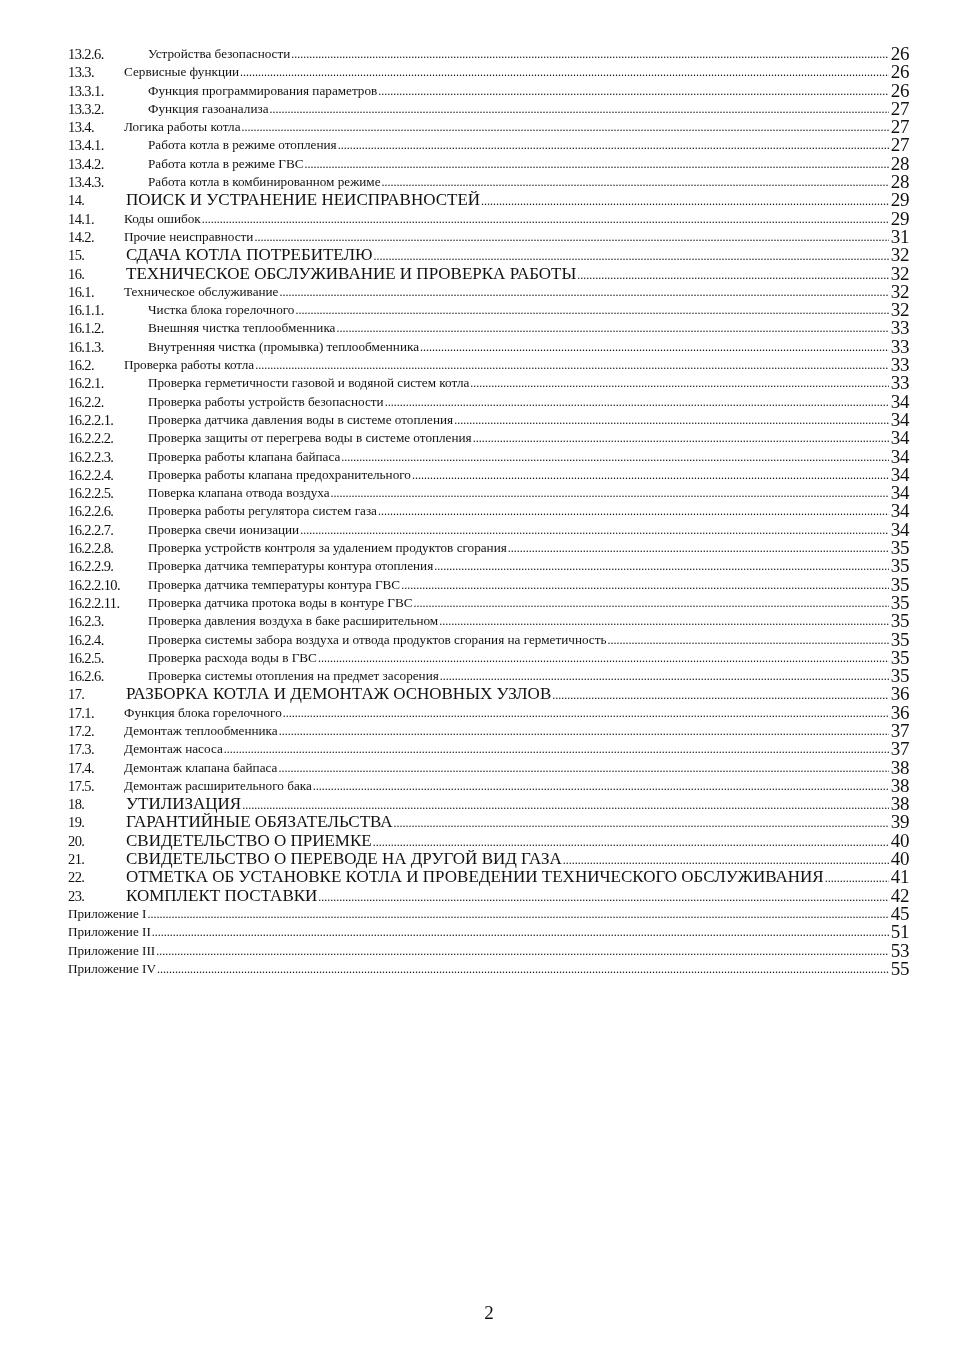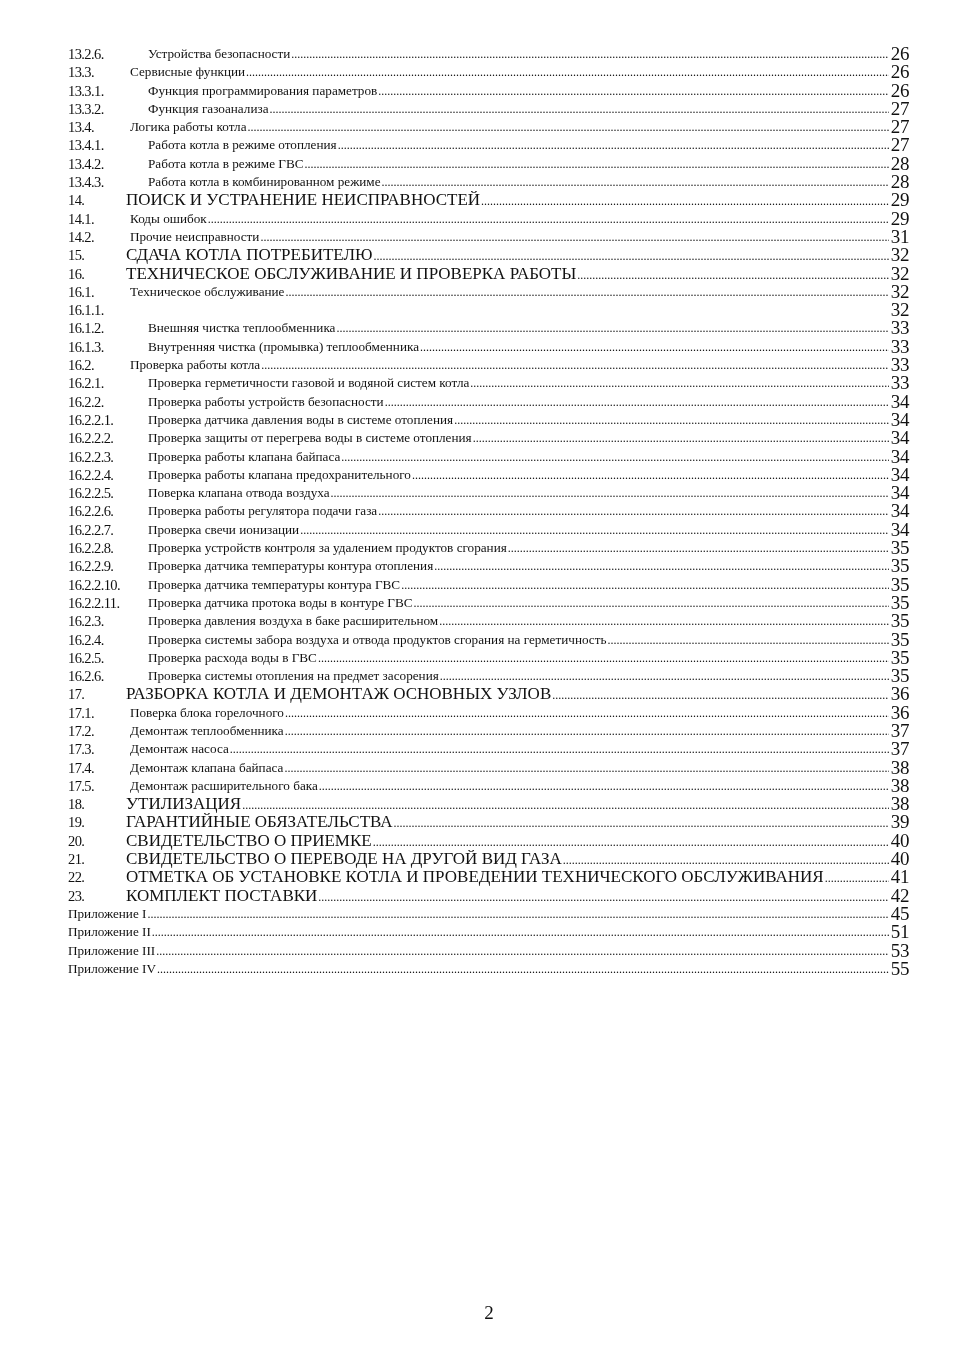--- a/index.html
+++ b/index.html
@@ -2,21 +2,21 @@
 <html><head>
 <meta charset="utf-8">
 <style>
   html, body { margin: 0; padding: 0; background: #ffffff; }
   body { width: 954px; height: 1350px; position: relative; overflow: hidden;
          font-family: "Liberation Serif", "DejaVu Serif", serif; color: #111; }
   .toc { position: absolute; left: 68px; top: 45px; width: 841px; }
   .row { position: relative; height: 18.3px; line-height: 18.3px; font-size: 13.2px; white-space: nowrap; }
   .num { position: absolute; left: 0; top: 0; font-size: 14.5px; letter-spacing: -0.6px; }
   .txt { position: absolute; top: 0; right: 20px; display: flex; overflow: hidden; }
-  .lvl2 .txt { left: 62px; text-align: right; }
+  .lvl2 .txt { left: 56px; text-align: right; }
   .lvl3 .txt { left: 80px; justify-content: flex-end; }
   .lvlA .txt { left: 0; }
   .lvl1 .txt { left: 58px; font-size: 17px; }
   .label { flex: none; padding-right: 1px; }
   .dots { flex: 1 1 auto; overflow: hidden; }
   .dots::after { content: "......................................................................................................................................................................................................................................................................................................................................................."; letter-spacing: 0px; font-size: 12px; }
   .page { position: absolute; right: 0; top: 0; font-size: 19px; letter-spacing: -0.4px; }
   .footer-page { position: absolute; left: 0; width: 978px; top: 1302px; text-align: center; font-size: 19px; }
 </style>
 </head>
@@ -130,20 +130,24 @@
     <div class="row lvl2">
       <span class="num">16.1.</span>
       <span class="txt">
         <span class="label">Техническое обслуживание</span>
         <span class="dots"></span>
       </span>
       <span class="page">32</span>
     </div>
     <div class="row lvl3">
       <span class="num">16.1.1.</span>
+      <span class="txt">
+        <span class="label">Чистка блока горелочного</span>
+        <span class="dots"></span>
+      </span>
       <span class="page">32</span>
     </div>
     <div class="row lvl3">
       <span class="num">16.1.2.</span>
       <span class="txt">
         <span class="label">Внешняя чистка теплообменника</span>
         <span class="dots"></span>
       </span>
       <span class="page">33</span>
     </div>
@@ -215,21 +219,21 @@
       <span class="num">16.2.2.5.</span>
       <span class="txt">
         <span class="label">Поверка клапана отвода воздуха</span>
         <span class="dots"></span>
       </span>
       <span class="page">34</span>
     </div>
     <div class="row lvl3">
       <span class="num">16.2.2.6.</span>
       <span class="txt">
-        <span class="label">Проверка работы регулятора подачи газа</span>
+        <span class="label">Проверка работы регулятора систем газа</span>
         <span class="dots"></span>
       </span>
       <span class="page">34</span>
     </div>
     <div class="row lvl3">
       <span class="num">16.2.2.7.</span>
       <span class="txt">
         <span class="label">Проверка свечи ионизации</span>
         <span class="dots"></span>
       </span>
@@ -303,21 +307,21 @@
       <span class="num">17.</span>
       <span class="txt">
         <span class="label">РАЗБОРКА КОТЛА И ДЕМОНТАЖ ОСНОВНЫХ УЗЛОВ</span>
         <span class="dots"></span>
       </span>
       <span class="page">36</span>
     </div>
     <div class="row lvl2">
       <span class="num">17.1.</span>
       <span class="txt">
-        <span class="label">Поверка блока горелочного</span>
+        <span class="label">Функция блока горелочного</span>
         <span class="dots"></span>
       </span>
       <span class="page">36</span>
     </div>
     <div class="row lvl2">
       <span class="num">17.2.</span>
       <span class="txt">
         <span class="label">Демонтаж теплообменника</span>
         <span class="dots"></span>
       </span>

